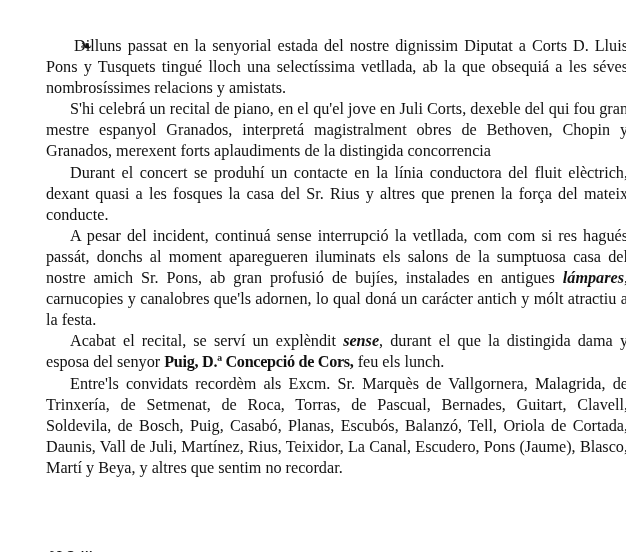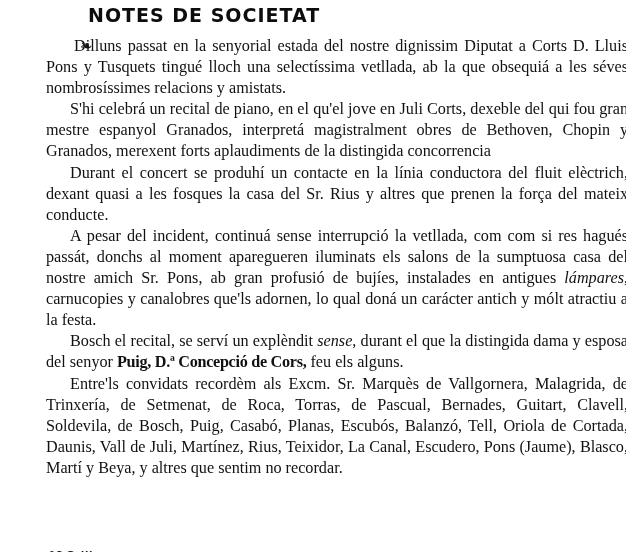--- a/index.html
+++ b/index.html
@@ -14,35 +14,34 @@
     position: absolute; left: 26px; top: 36px; width: 582px;
     font-family: "Liberation Serif", serif; font-size: 16.2px;
     line-height: 21.1px; text-align: justify; color: #111; margin-left: 20px;
   }
   .para { margin: 0; text-indent: 24px; }
   .para.first { text-indent: 28px; }
   .ornament {
     display: inline-block; width: 16px; font-size: 15px; margin-left: -22px; margin-right: 6px;
     color: #111;
   }
-  em { font-style: italic; font-weight: normal; }
+  em { font-style: italic; font-weight: bold; }
   .blot { font-weight: bold; letter-spacing: -0.3px; }
   .cut { position: absolute; left: 26px; top: 551px; width: 582px; height: 10px; overflow: hidden;
     font-family: "Liberation Serif", serif; font-size: 16.2px; line-height: 21px; }
   .cut span { position: relative; top: -14px; padding-left: 24px; }
 </style>
 </head>
 <body>
 
 <div class="page">
-  <div class="title">NOTES DE SOCIETAT</div>
 
   <div class="body-text">
     <p class="para first"><span class="ornament">❧</span><span>Dilluns passat en la senyorial estada del nostre dignissim Diputat a Corts D. Lluis Pons y Tusquets tingué lloch una selectíssima vetllada, ab la que obsequiá a les séves nombrosíssimes relacions y amistats.</span></p>
     <p class="para">S'hi celebrá un recital de piano, en el qu'el jove en Juli Corts, dexeble del qui fou gran mestre espanyol Granados, interpretá magistralment obres de Bethoven, Chopin y Granados, merexent forts aplaudiments de la distingida concorrencia</p>
     <p class="para">Durant el concert se produhí un contacte en la línia conductora del fluit elèctrich, dexant quasi a les fosques la casa del Sr. Rius y altres que prenen la força del mateix conducte.</p>
     <p class="para"><span>A pesar del incident, continuá sense interrupció la vetllada, com com si res hagués passát, donchs al moment aparegueren iluminats els salons de la sumptuosa casa del nostre amich Sr. Pons, ab gran profusió de bujíes, instalades en antigues</span> <em>lámpares</em><span>, carnucopies y canalobres que'ls adornen, lo qual doná un carácter antich y mólt atractiu a la festa.</span></p>
-    <p class="para"><span>Bosch el recital, se serví un explèndit</span> <em>sense</em><span>, durant el que la distingida dama y esposa del senyor </span><span class="blot">Puig, D.ª Concepció de Cors,</span><span> feu els alguns.</span></p>
+    <p class="para"><span>Acabat el recital, se serví un explèndit</span> <em>sense</em><span>, durant el que la distingida dama y esposa del senyor </span><span class="blot">Puig, D.ª Concepció de Cors,</span><span> feu els lunch.</span></p>
     <p class="para">Entre'ls convidats recordèm als Excm. Sr. Marquès de Vallgornera, Malagrida, de Trinxería, de Setmenat, de Roca, Torras, de Pascual, Bernades, Guitart, Clavell, Soldevila, de Bosch, Puig, Casabó, Planas, Escubós, Balanzó, Tell, Oriola de Cortada, Daunis, Vall de Juli, Martínez, Rius, Teixidor, La Canal, Escudero, Pons (Jaume), Blasco, Martí y Beya, y altres que sentim no recordar.</p>
   </div>
 
   <div class="cut"><span>A   U   ...</span></div>
 </div>
 
 </body></html>

